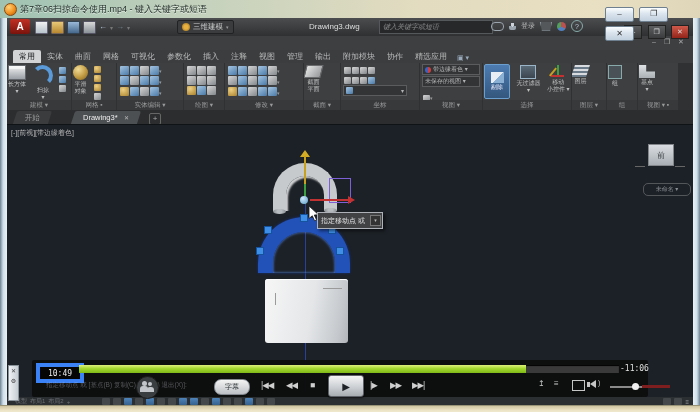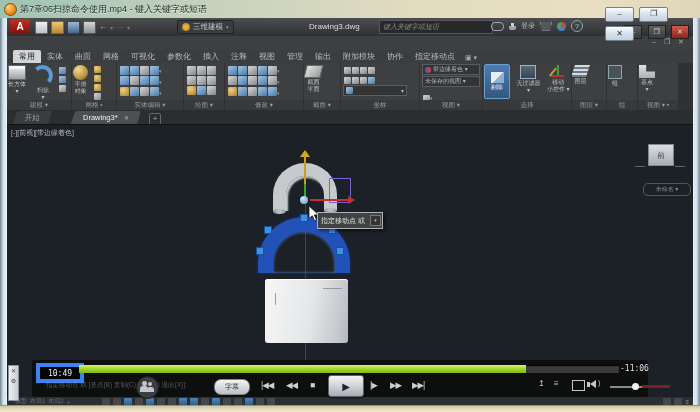--- a/index.html
+++ b/index.html
@@ -230,21 +230,21 @@
     <span class="rtab">网格</span>
     <span class="rtab">可视化</span>
     <span class="rtab">参数化</span>
     <span class="rtab">插入</span>
     <span class="rtab">注释</span>
     <span class="rtab">视图</span>
     <span class="rtab">管理</span>
     <span class="rtab">输出</span>
     <span class="rtab">附加模块</span>
     <span class="rtab">协作</span>
-    <span class="rtab">指定移动点</span>
+    <span class="rtab">精选应用</span>
     <span class="rtab-more">▣ ▾</span>
   </div>
 
   <div class="abs ribbon">
     <div class="panel" style="width:64px;">
       <span class="bigbtn">
         <span class="cube"></span>
         <span class="blabel">长方体
 ▾</span>
       </span>

